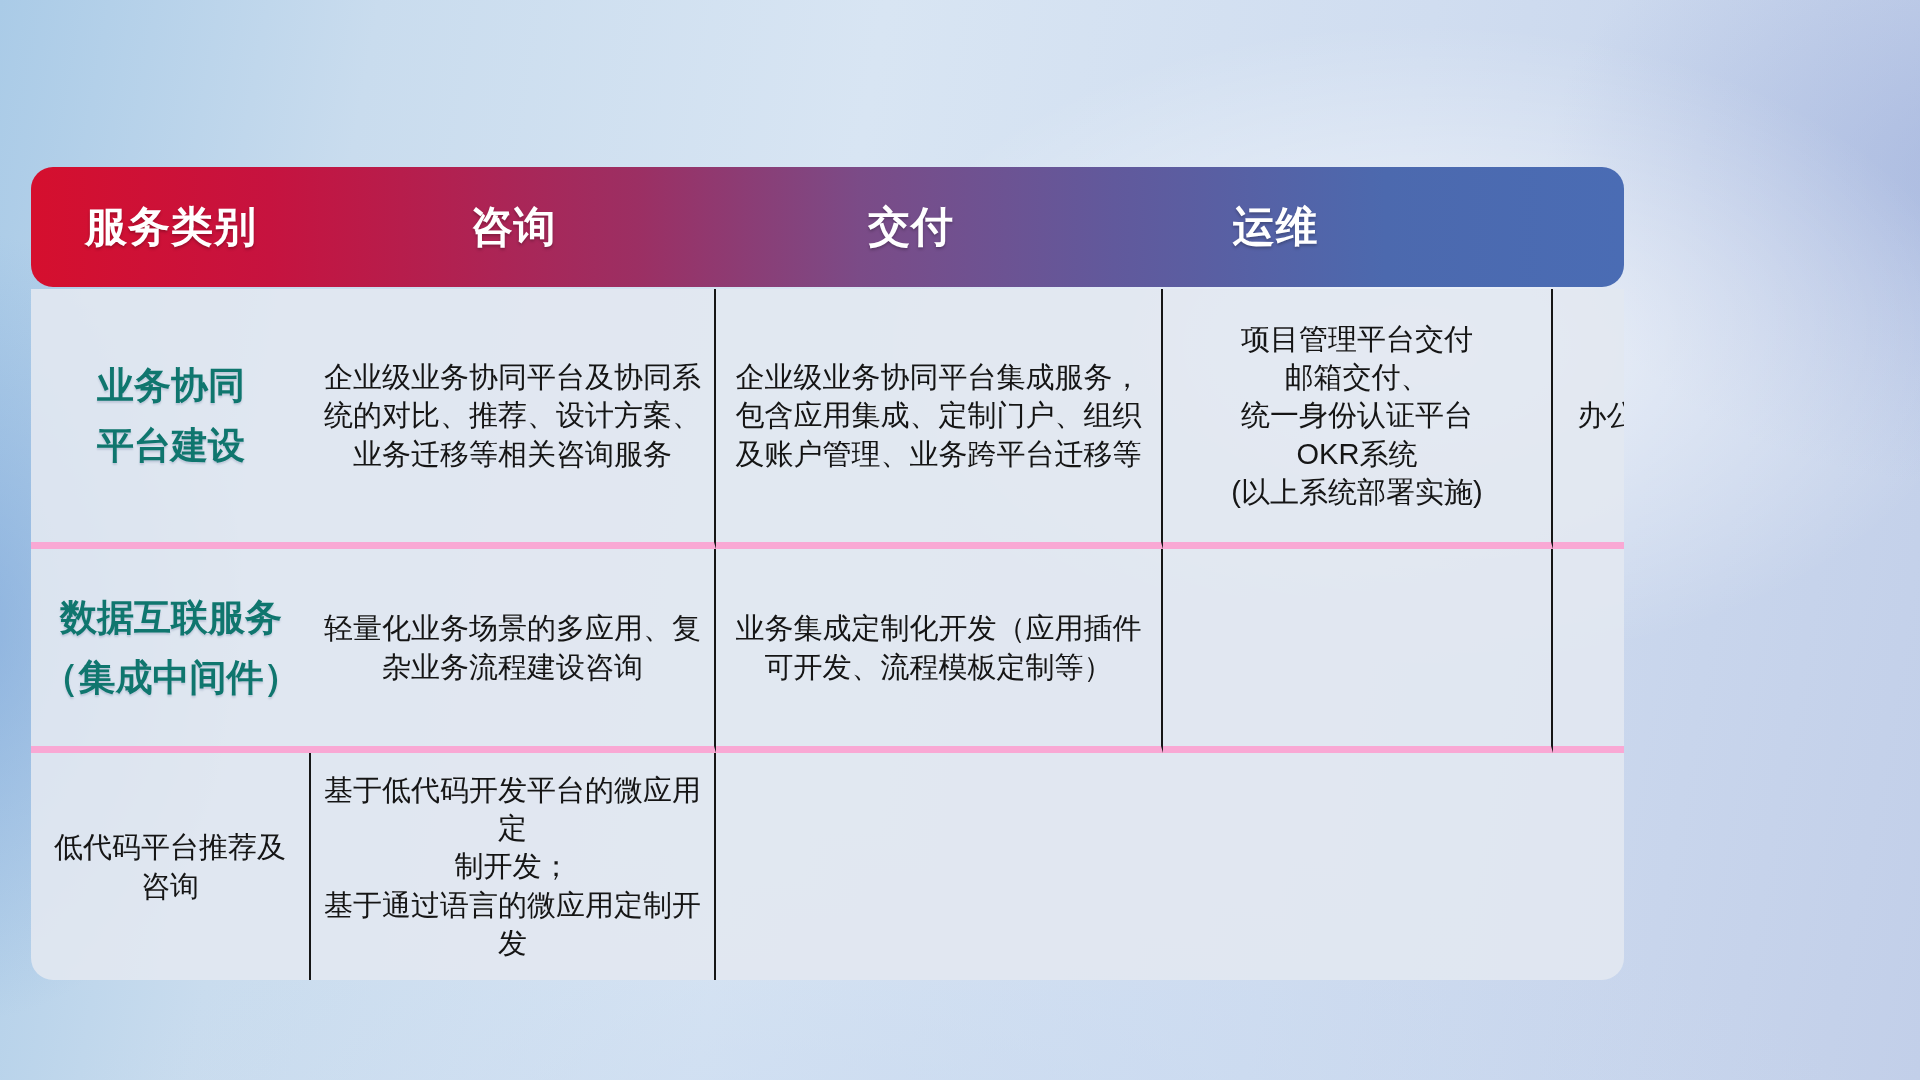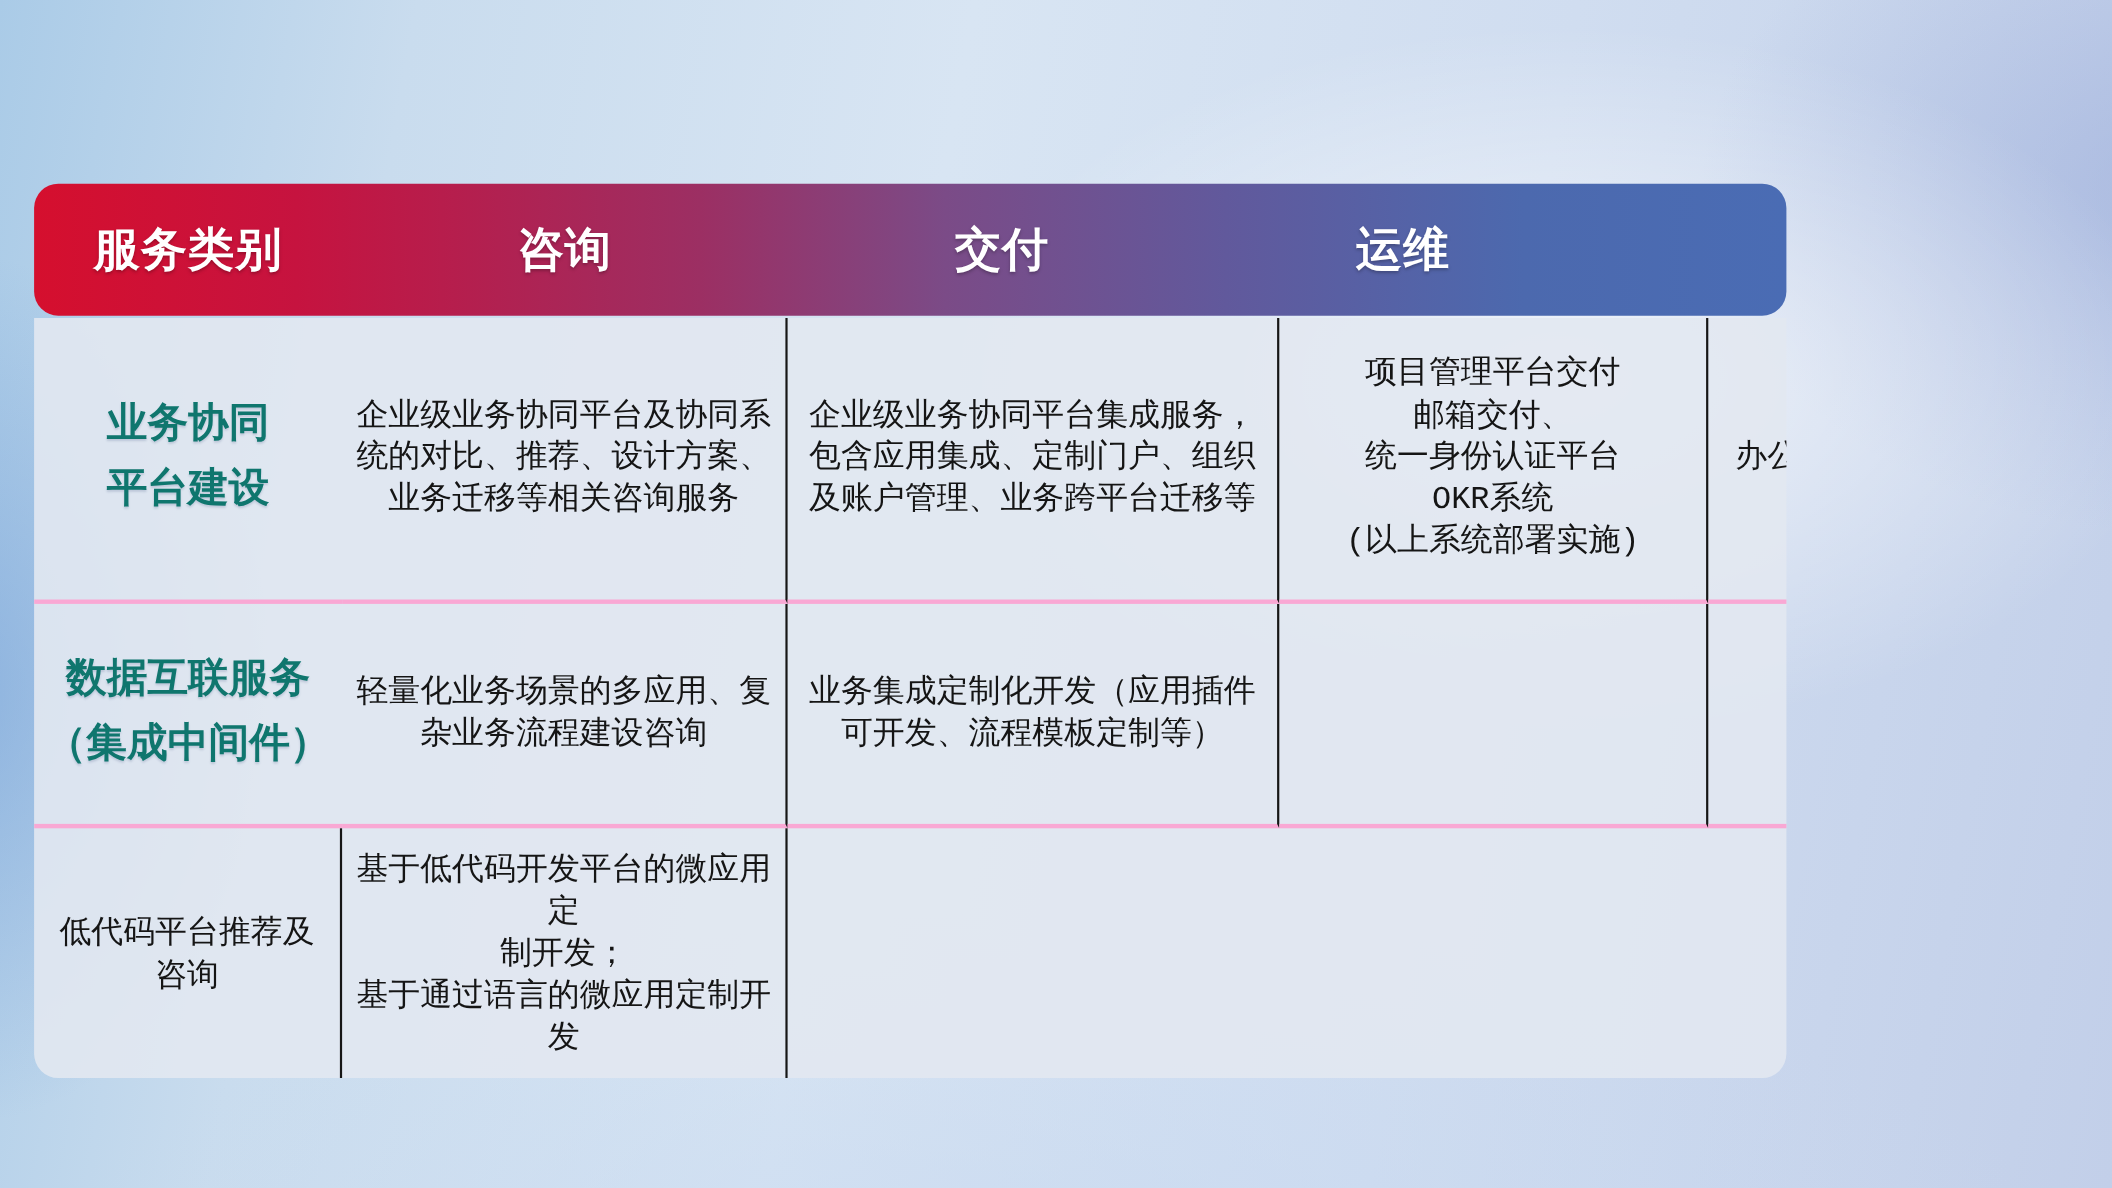--- a/index.html
+++ b/index.html
@@ -43,21 +43,21 @@
     display: flex; align-items: center; justify-content: center;
     text-align: center; white-space: pre-line;
     font-size: 29px; line-height: 1.32; color: #151515;
     padding: 0 10px;
   }
   .cat {
     font-size: 37px; font-weight: bold; color: #0f766e; line-height: 1.6;
     text-shadow: 0 2px 2px rgba(40,60,110,0.18);
   }
   .b-r { border-right: 2px solid #161616; }
-  .b-b { border-bottom: 4px solid #f9a8d4; font-family: Liberation Mono, monospace; }
+  .b-b { border-bottom: 7px solid #f9a8d4; }
 </style>
 </head>
 <body>
 
 <div class="services-table">
 
   <div class="thead">
     <div class="hcell c1">服务类别</div>
     <div class="hcell c2">咨询</div>
     <div class="hcell c4">交付</div>

